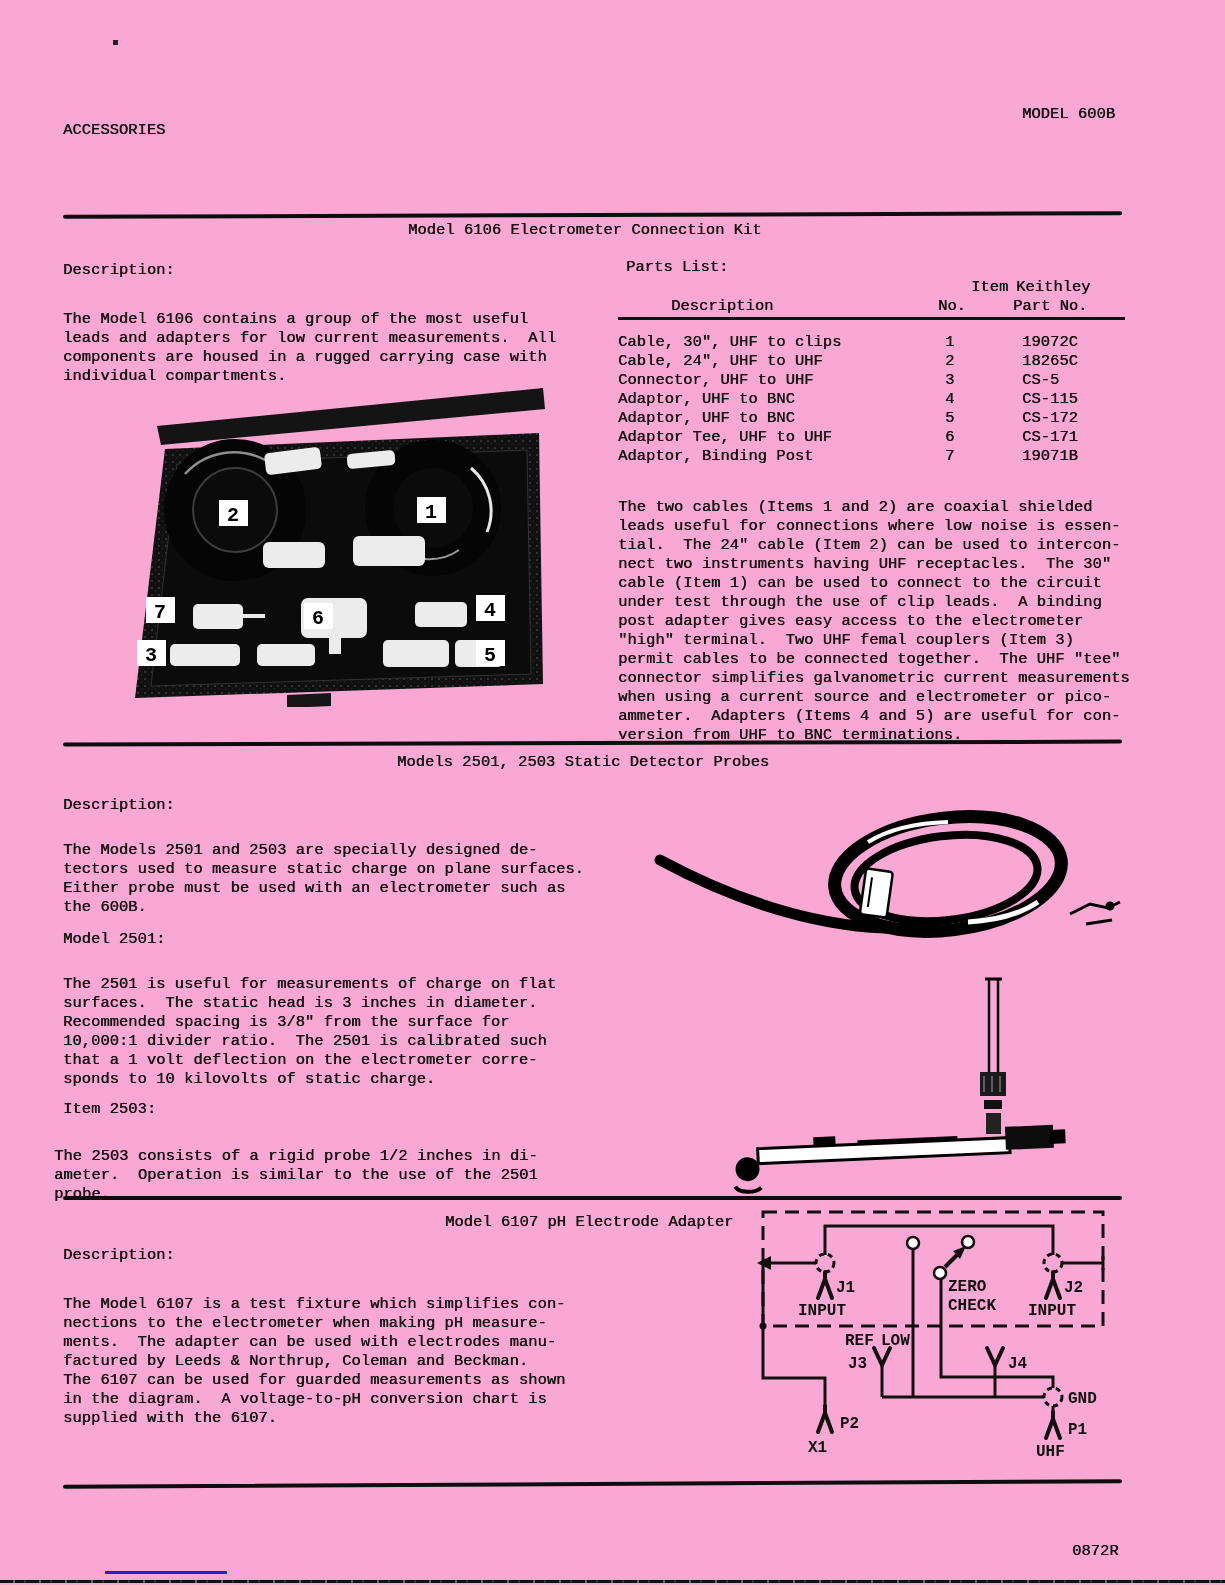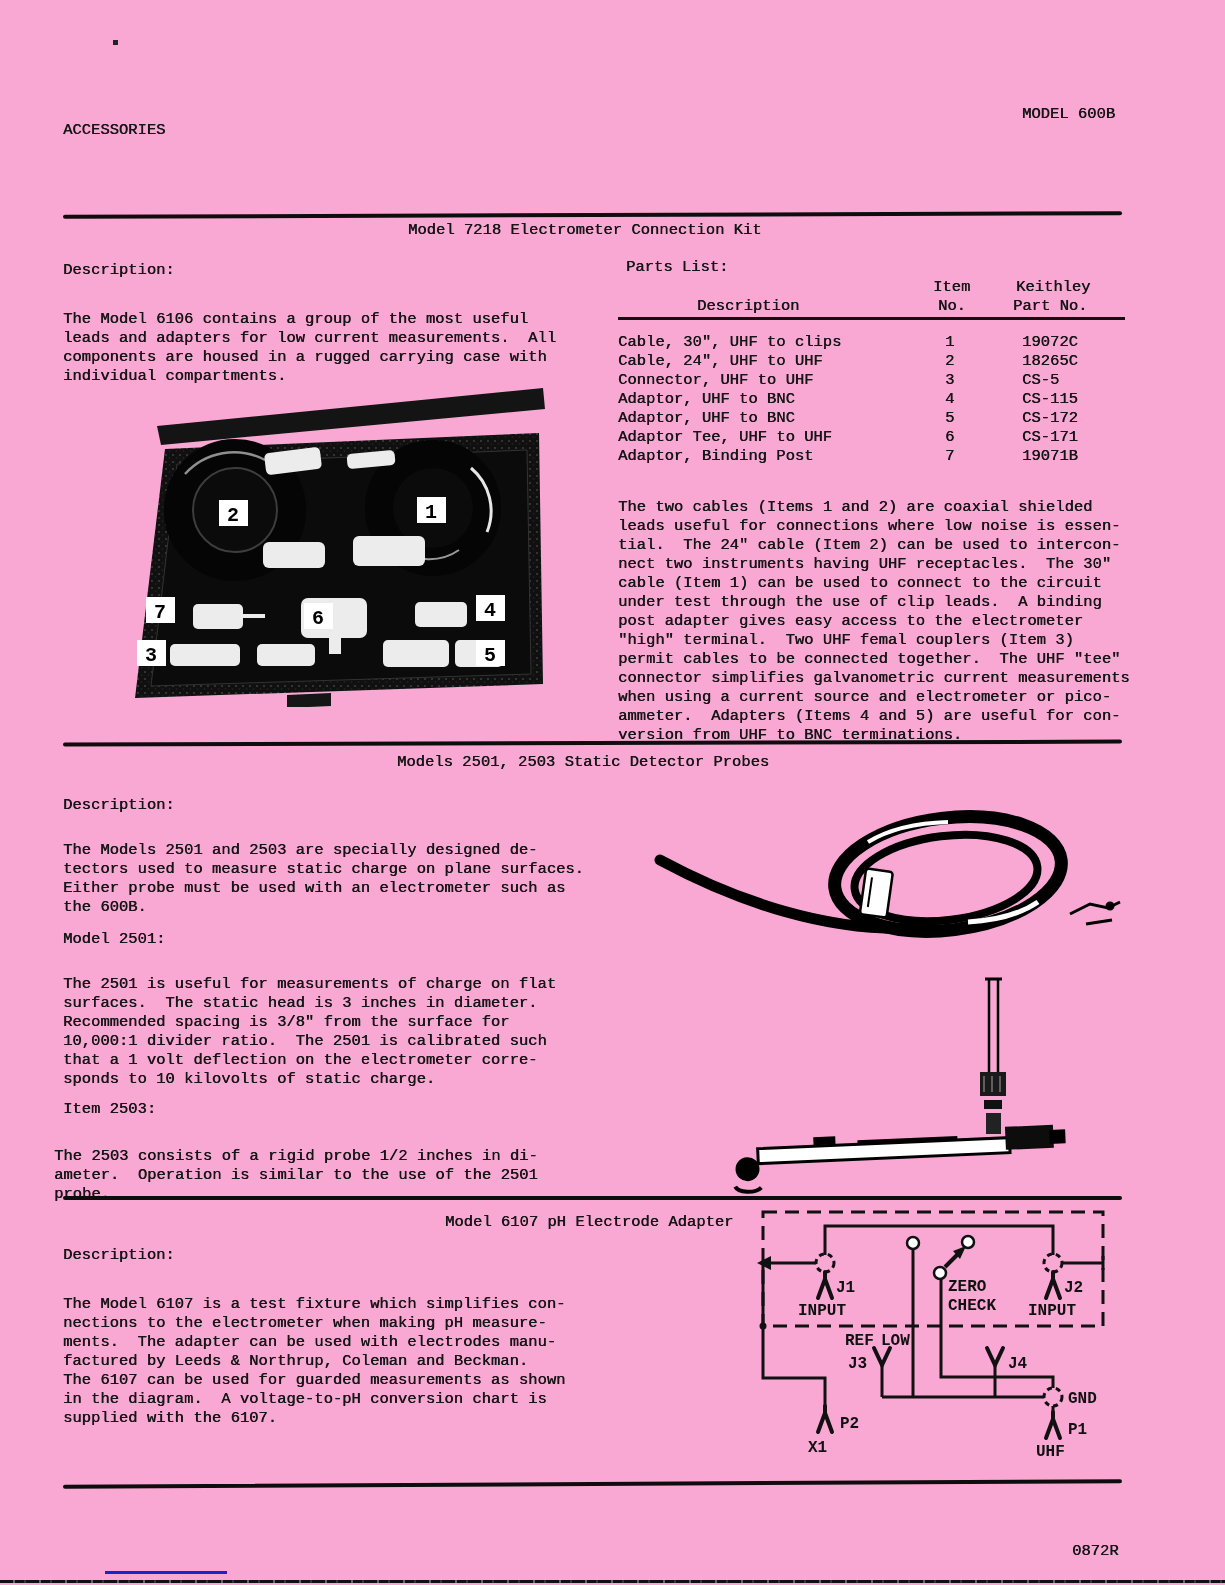--- a/index.html
+++ b/index.html
@@ -28,21 +28,21 @@
 <body>
 
 <div class="page">
 
   <div class="speck" style="left:113px;top:40px;width:5px;height:5px;"></div>
 
   <div class="abs typew" style="left:63px;top:121px;">ACCESSORIES</div>
   <div class="abs typew" style="left:1022px;top:105px;">MODEL 600B</div>
 
   <div class="rule" style="left:63px;top:213px;width:1059px;transform:rotate(-0.2deg);"></div>
-  <div class="abs typew title" style="left:408px;top:221px;">Model 7218 Electrometer Connection Kit</div>
+  <div class="abs typew title" style="left:408px;top:221px;">Model 6106 Electrometer Connection Kit</div>
 
   <div class="abs typew" style="left:63px;top:261px;">Description:</div>
   <div class="abs typew pre" style="left:63px;top:299px;">The Model 6106 contains a group of the most useful
 leads and adapters for low current measurements.  All
 components are housed in a rugged carrying case with
 individual compartments.</div>
 
   <svg class="abs" style="left:115px;top:382px;" width="430" height="325" viewBox="0 0 430 325">
     <defs>
       <pattern id="sp" width="7" height="7" patternUnits="userSpaceOnUse">
@@ -94,25 +94,25 @@
       <text x="375" y="234" font-size="20" font-weight="bold" fill="#000" text-anchor="middle">4</text>
       <rect x="22" y="258" width="29" height="26" fill="#fff"></rect>
       <text x="36" y="279" font-size="20" font-weight="bold" fill="#000" text-anchor="middle">3</text>
       <rect x="361" y="258" width="29" height="26" fill="#fff"></rect>
       <text x="375" y="279" font-size="20" font-weight="bold" fill="#000" text-anchor="middle">5</text>
     </g>
     <polygon points="172,313 216,311 216,324 172,326" fill="#151515"></polygon>
   </svg>
 
   <div class="abs typew" style="left:618px;top:258px;margin-left:8px;">Parts List:</div>
-  <div class="abs typew" style="left:933px;top:278px;font-family:Liberation Mono, monospace;">Item</div>
+  <div class="abs typew" style="left:971px;top:278px;font-family:Liberation Mono, monospace;">Item</div>
   <div class="abs typew" style="left:938px;top:297px;">No.</div>
   <div class="abs typew" style="left:1016px;top:278px;">Keithley</div>
   <div class="abs typew" style="left:1013px;top:297px;">Part No.</div>
-  <div class="abs typew" style="left:697px;top:297px;">Description</div>
+  <div class="abs typew" style="left:671px;top:297px;">Description</div>
   <div class="tbl-underline" style="left:618px;top:317px;width:507px;"></div>
 
   <div>
     <div class="abs typew" style="left:618px;top:333px;">Cable, 30", UHF to clips</div>
     <div class="abs typew" style="left:945px;top:333px;">1</div>
     <div class="abs typew" style="left:1022px;top:333px;">19072C</div>
 
     <div class="abs typew" style="left:618px;top:352px;">Cable, 24", UHF to UHF</div>
     <div class="abs typew" style="left:945px;top:352px;">2</div>
     <div class="abs typew" style="left:1022px;top:352px;">18265C</div>

